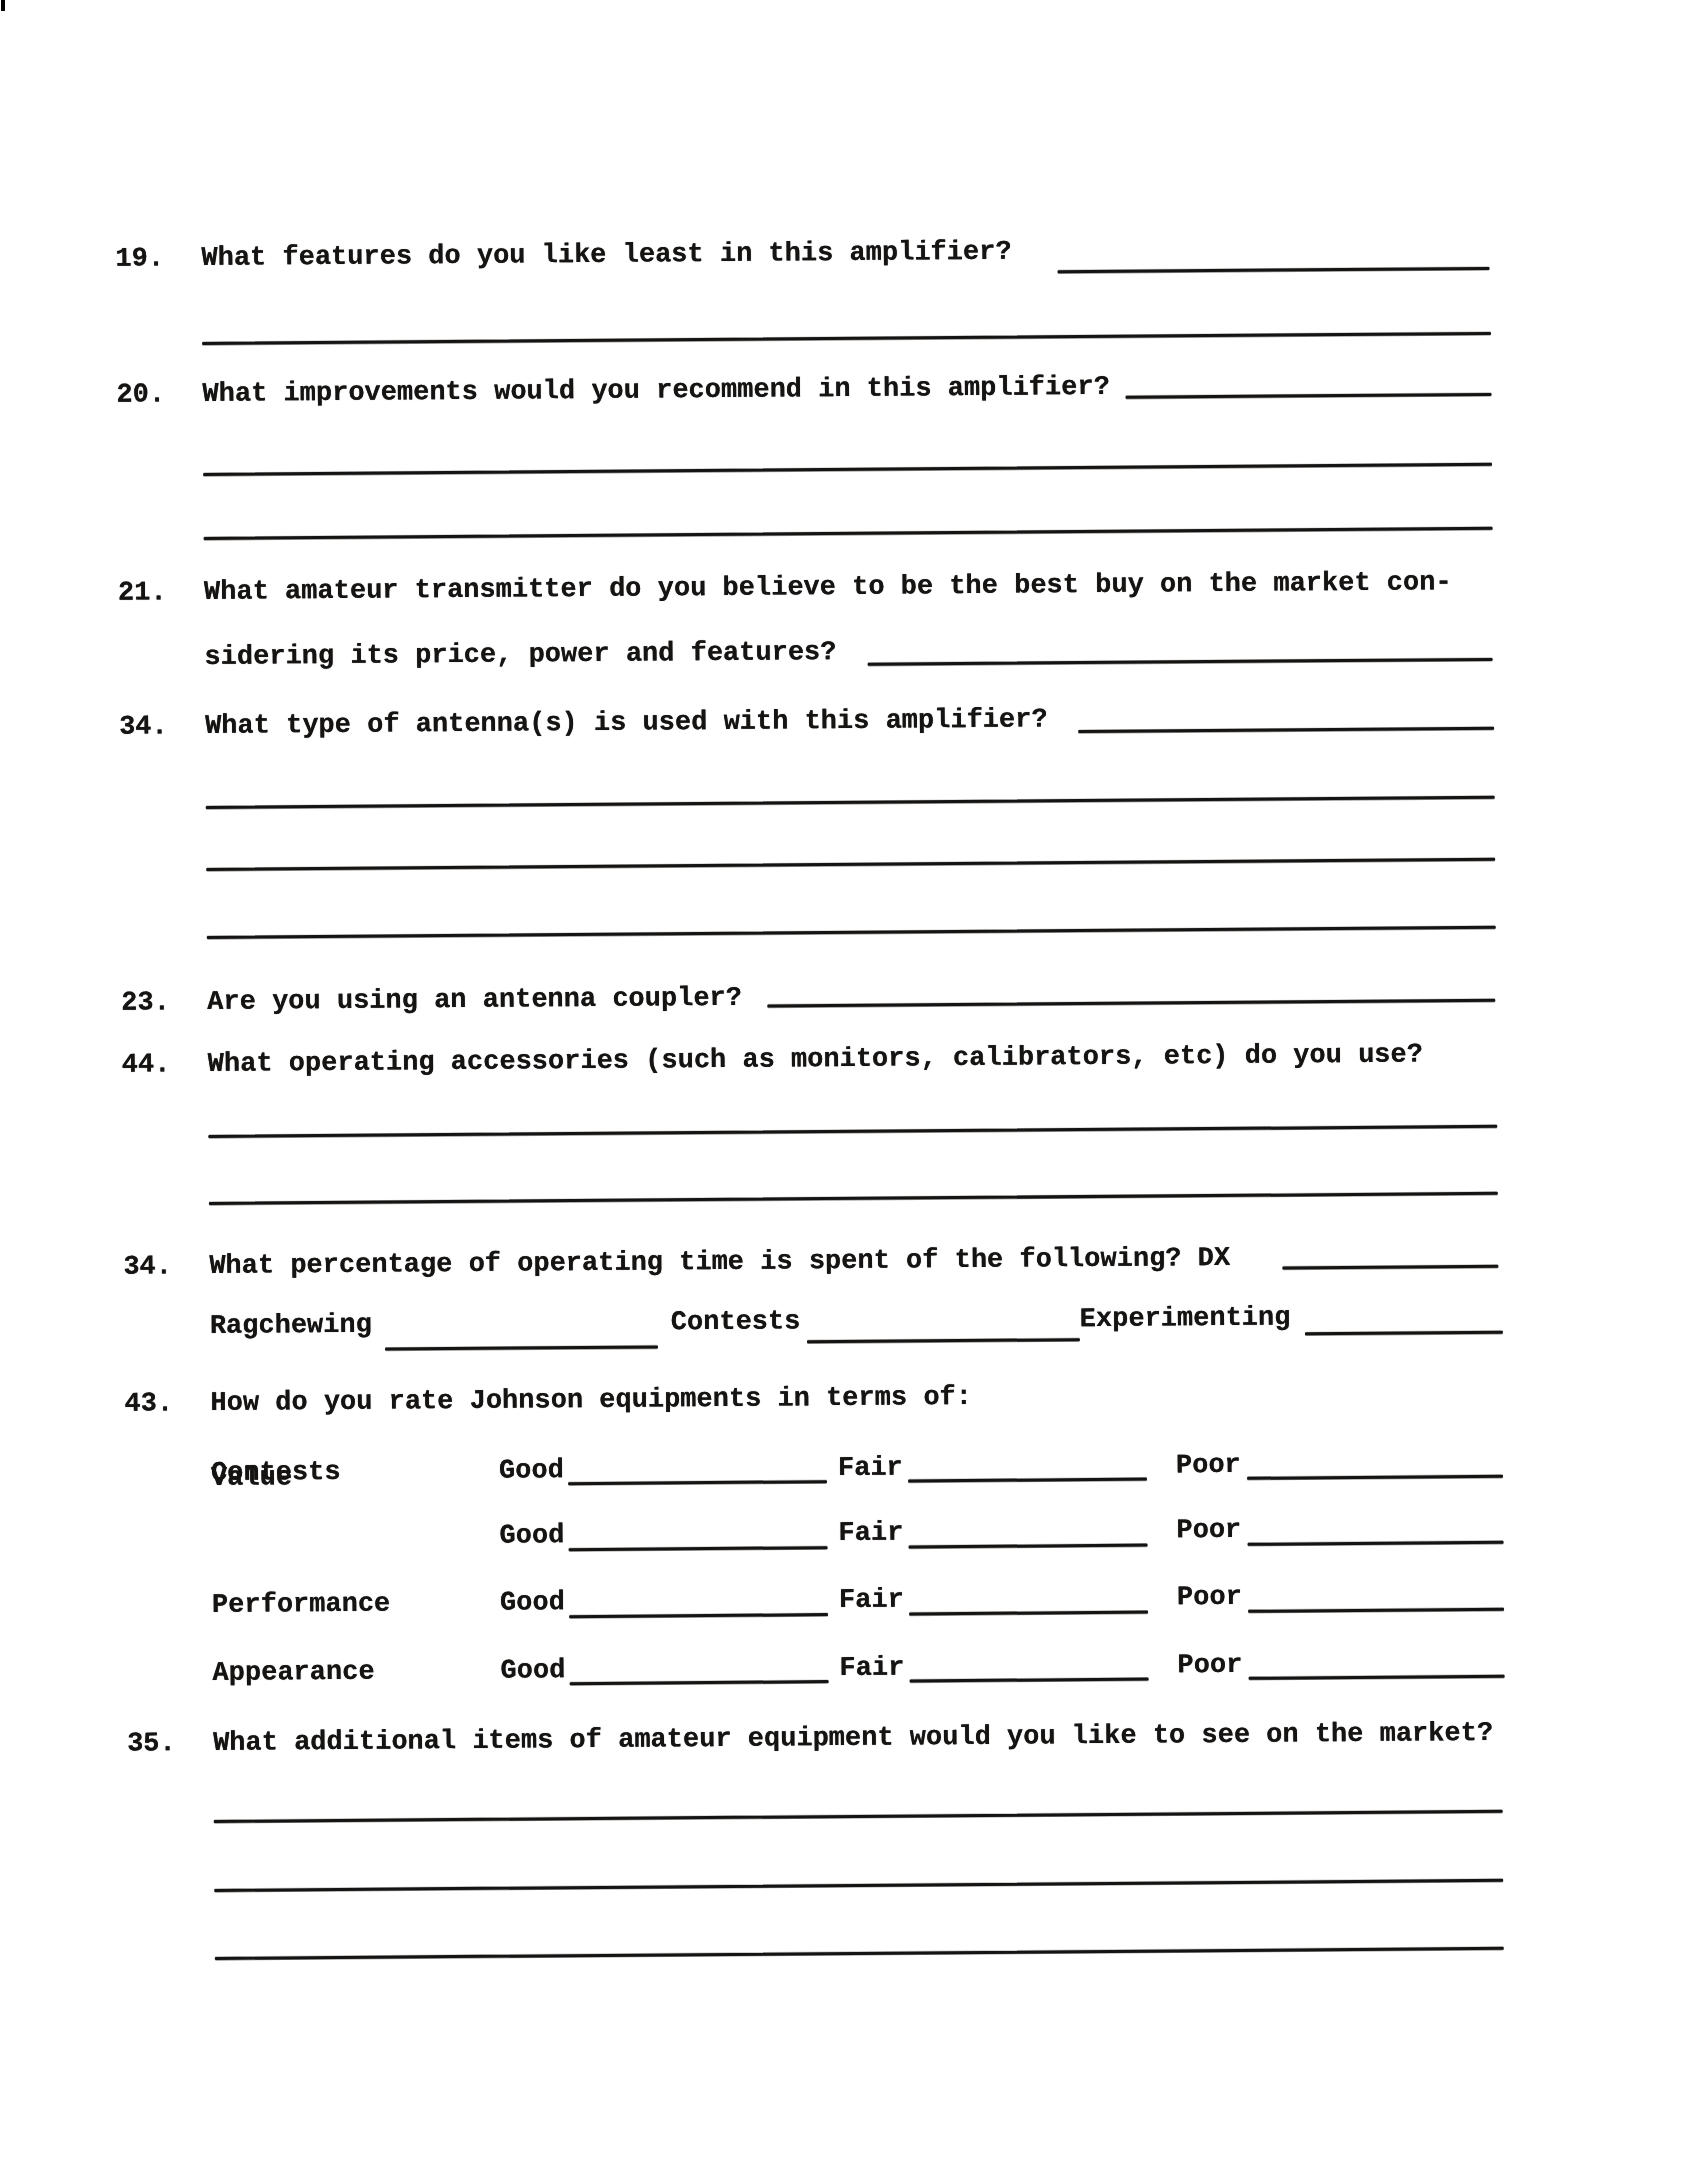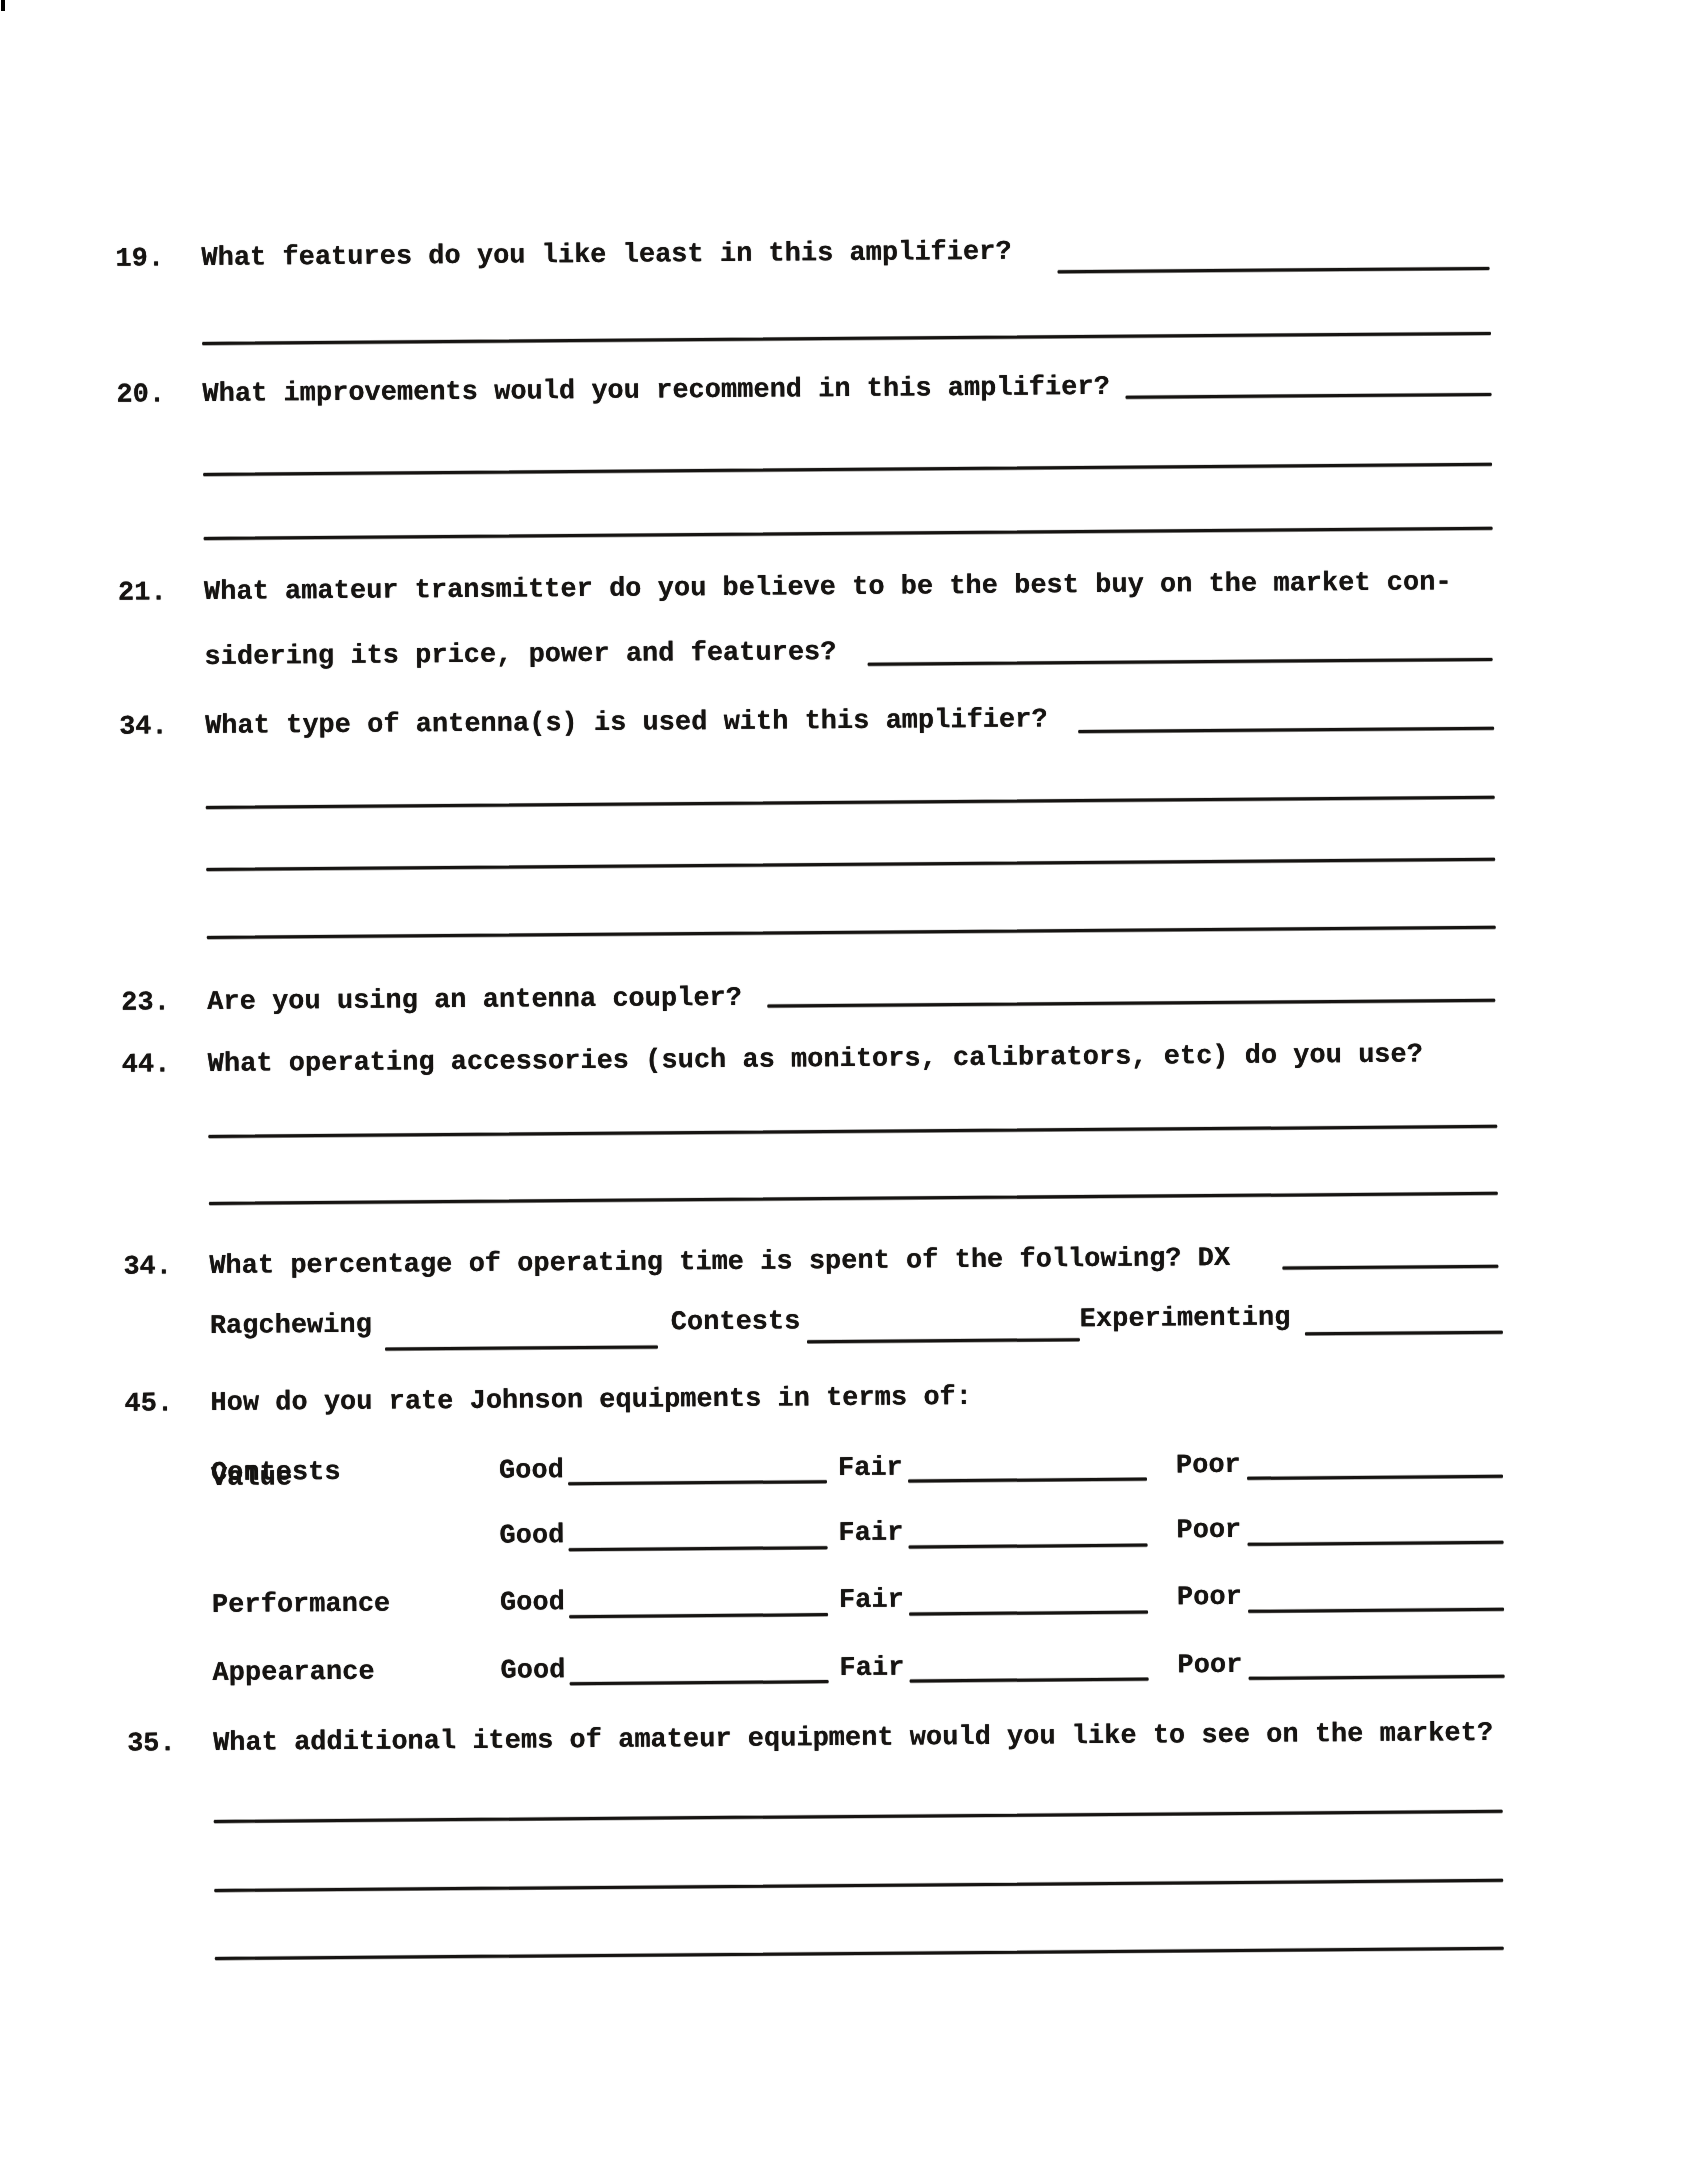--- a/index.html
+++ b/index.html
@@ -102,21 +102,21 @@
     <div class="ln" style="top:1270px;left:1281px;width:216px"></div>
 
     <div class="lbl" style="top:1305px;left:208px">Ragchewing</div>
     <div class="ln" style="top:1344px;left:383px;width:273px"></div>
     <div class="lbl" style="top:1305px;left:669px">Contests</div>
     <div class="ln" style="top:1340px;left:805px;width:273px"></div>
     <div class="lbl" style="top:1305px;left:1078px">Experimenting</div>
     <div class="ln" style="top:1336px;left:1303px;width:198px"></div>
 
     <div class="q" style="top:1382px">
-      <span class="qnum">45.</span><span>How do you rate Johnson equipments in terms of:</span>
+      <span class="qnum">43.</span><span>How do you rate Johnson equipments in terms of:</span>
     </div>
 
     <div class="lbl" style="top:1452px;left:208px">Contests</div>
     <div class="lbl" style="top:1452px;left:496px">Good</div>
     <div class="ln" style="top:1480px;left:565px;width:259px"></div>
     <div class="lbl" style="top:1452px;left:835px">Fair</div>
     <div class="ln" style="top:1480px;left:905px;width:239px"></div>
     <div class="lbl" style="top:1452px;left:1173px">Poor</div>
     <div class="ln" style="top:1480px;left:1244px;width:256px"></div>
 

